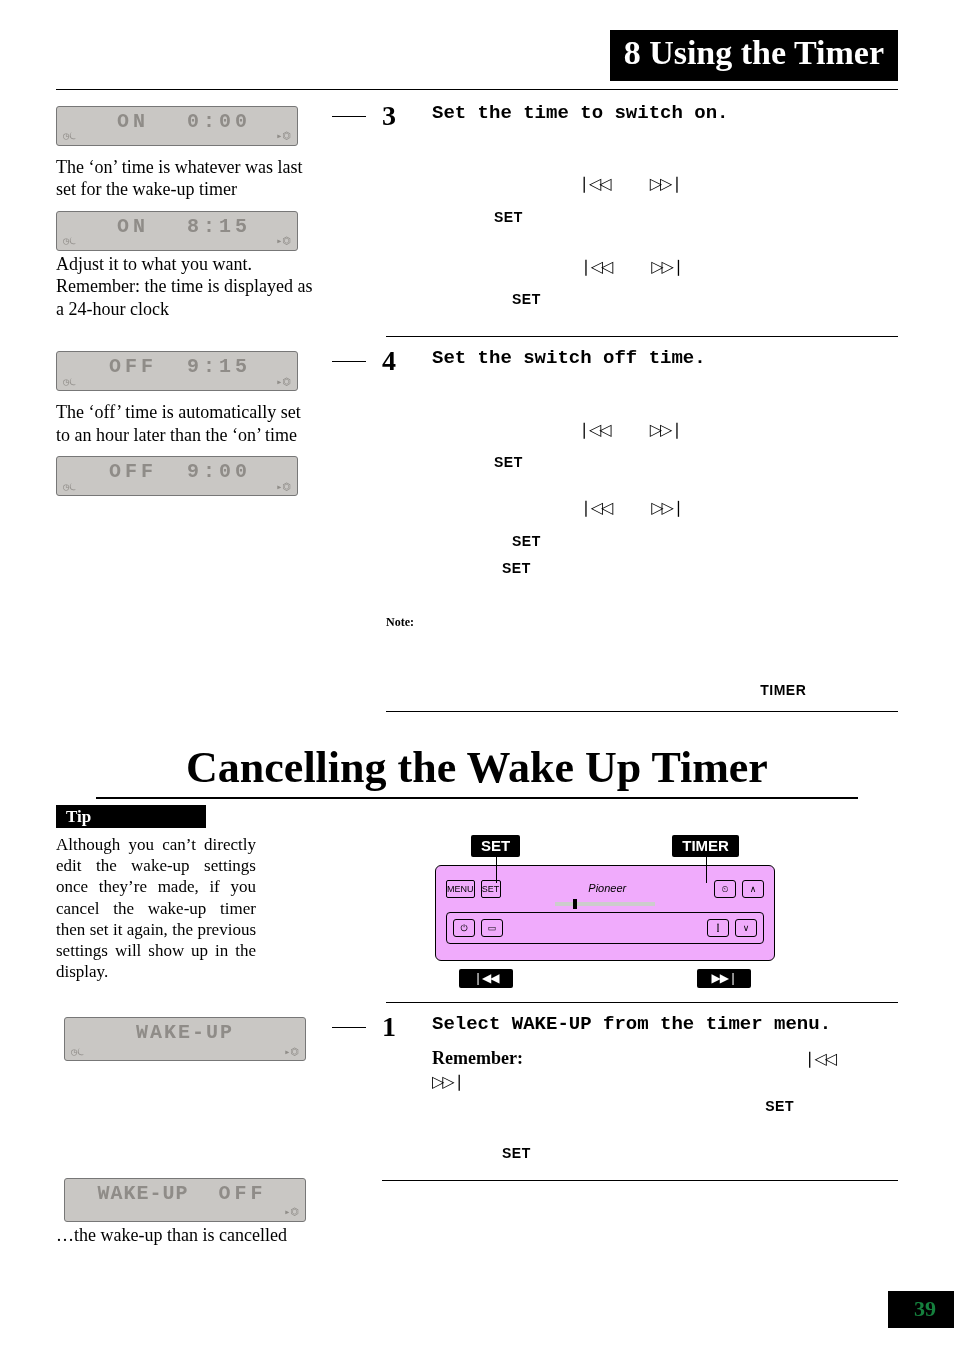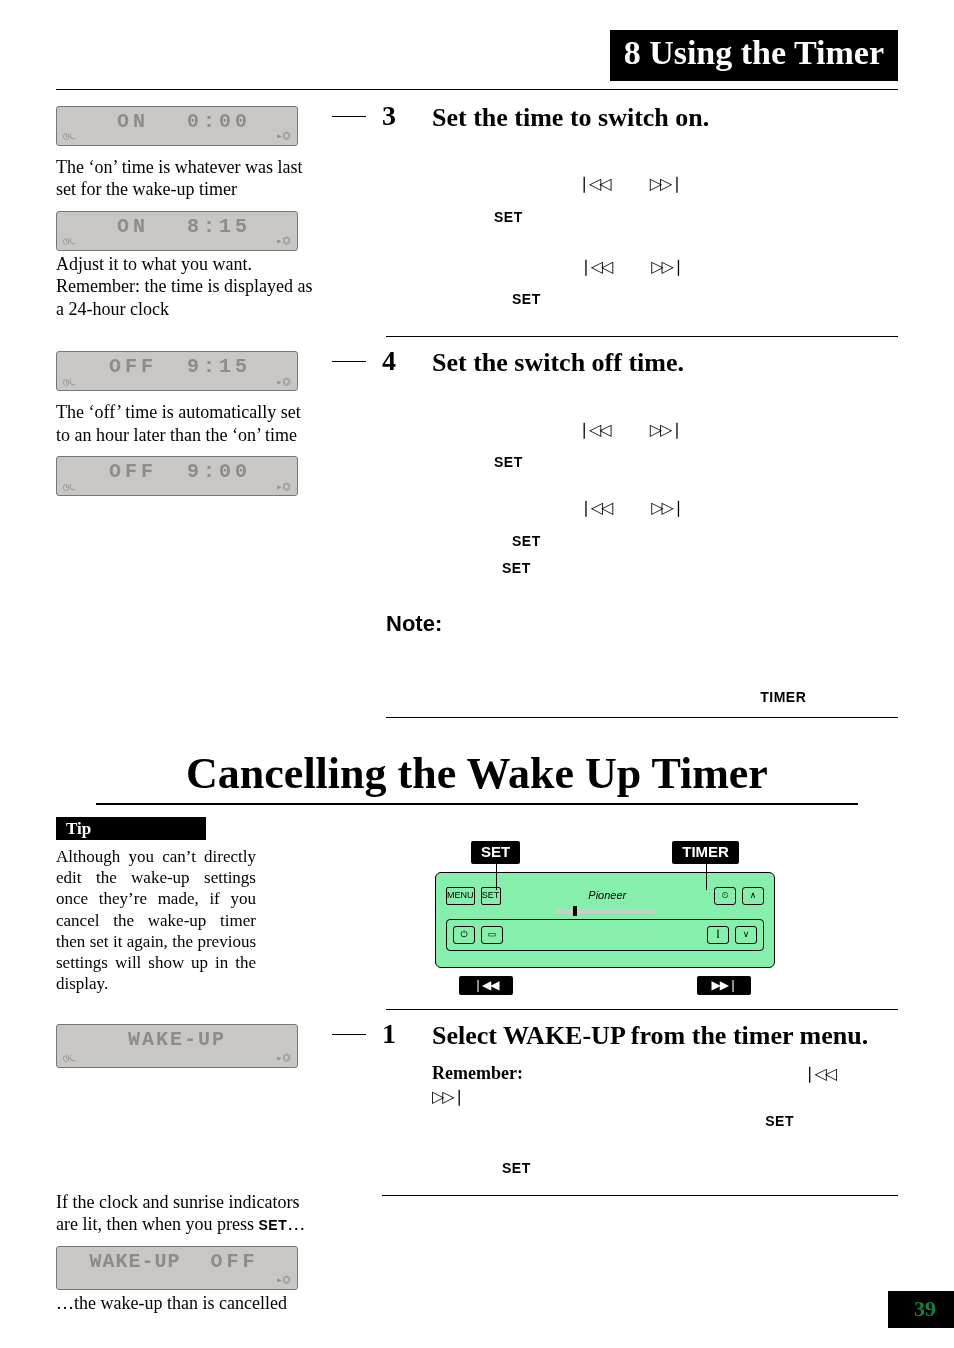--- a/index.html
+++ b/index.html
@@ -77,23 +77,23 @@
     flex:none;
     text-align:center;
     line-height:1;
     margin-top:0;
   }
   .right-col{
     flex:1;
     padding-left:14px;
   }
   .step-title{
-    font-family:Liberation Serif, serif;
+    font-family:Liberation Mono, monospace;
     font-weight:bold;
-    font-size:26px;
+    font-size:19px;
   }
   .step-body{
     font-size:18px;
     margin-top:4px;
     font-family:var(--sans);
     font-weight:300;
   }
   .step-body p{margin:4px 0;}
   .step-body .hidden{visibility:hidden;}
   
@@ -102,21 +102,21 @@
   .lcd{
     width:240px;height:38px;
     border:1.5px solid #777;
     border-radius:3px;
     background:var(--lcd-grey);
     position:relative;
     margin:4px 0 2px 0;
     font-family:"Courier New",monospace;
     color:var(--lcd-text);
   }
-  .lcd.tall{height:42px;}
+  .lcd.tall{height:42px;margin-left:8px;}
   .lcd .big{
     position:absolute;
     top:2px;
     left:0;right:0;
     display:flex;
     justify-content:center;
     gap:24px;
     font-size:20px;
     letter-spacing:4px;
     font-weight:bold;
@@ -133,35 +133,35 @@
   .caption{font-size:18px;margin:2px 0 10px 0;}
   
   .seek{font-family:var(--sans);font-size:16px;letter-spacing:-2px;}
   
   .note-block{
     margin:32px 0 8px 330px;
     font-size:17px;
     font-family:var(--sans);
     font-weight:300;
   }
-  .note-block .note-title{font-weight:bold;font-family:Liberation Sans, sans-serif;font-size:22px;}
+  .note-block .note-title{font-weight:bold;font-family:Liberation Serif, serif;font-size:12px;}
   .note-block p{margin:6px 0;}
   .rule-wide{height:1px;background:#000;margin:10px 0 28px 330px;}
   
   .section-title{
     font-family:var(--serif);
     font-weight:bold;
     font-size:44px;
     text-align:center;
     border-bottom:2px solid #000;
     padding-bottom:2px;
     margin:6px 40px 6px 40px;
   }
   
-  .tip-wrap{display:flex;align-items:flex-end;gap:56px;}
+  .tip-wrap{display:flex;align-items:flex-start;gap:56px;}
   .tip-box{
     width:200px;flex:none;
     font-size:17px;
     text-align:justify;
   }
   .tip-badge{
     display:inline-block;
     background:#000;color:#fff;
     font-family:var(--serif);font-weight:bold;
     padding:1px 10px;
@@ -188,21 +188,21 @@
   }
   .callout::after{
     content:"";
     position:absolute;
     left:50%;top:100%;
     width:1px;height:26px;background:#000;
   }
   .remote-body{
     border:1.5px solid #000;border-radius:6px;
     padding:10px 10px 12px 10px;
-    background:#86efac;
+    background:#f0abfc;
     font-family:var(--sans);
     font-size:10px;
   }
   .remote-row{display:flex;align-items:center;gap:6px;margin:4px 0;}
   .rbtn{
     border:1px solid #000;border-radius:2px;
     min-width:18px;height:16px;
     display:flex;align-items:center;justify-content:center;
     font-size:9px;
   }
@@ -458,23 +458,20 @@
       <p style="margin-top:-2px;margin-left:70px;">
         <span class="lbl">SET</span>
         <span style="visibility:hidden;"> to cancel the wake-up timer.</span>
       </p>
     </div>
   </div>
 </div>
 
 <div class="step-row">
   <div class="left-col">
-    <div class="caption">
-      <span>If the clock and sunrise indicators are lit, then when you press </span><span class="lbl">SET</span><span>…</span>
-    </div>
     <div class="lcd tall">
       <div class="big">
           <span style="letter-spacing:1px;">WAKE-UP</span>
           <span>OFF</span>
         </div>
       <div class="icons">
           <span></span>
           <span>▸⏣</span>
         </div>
     </div>

